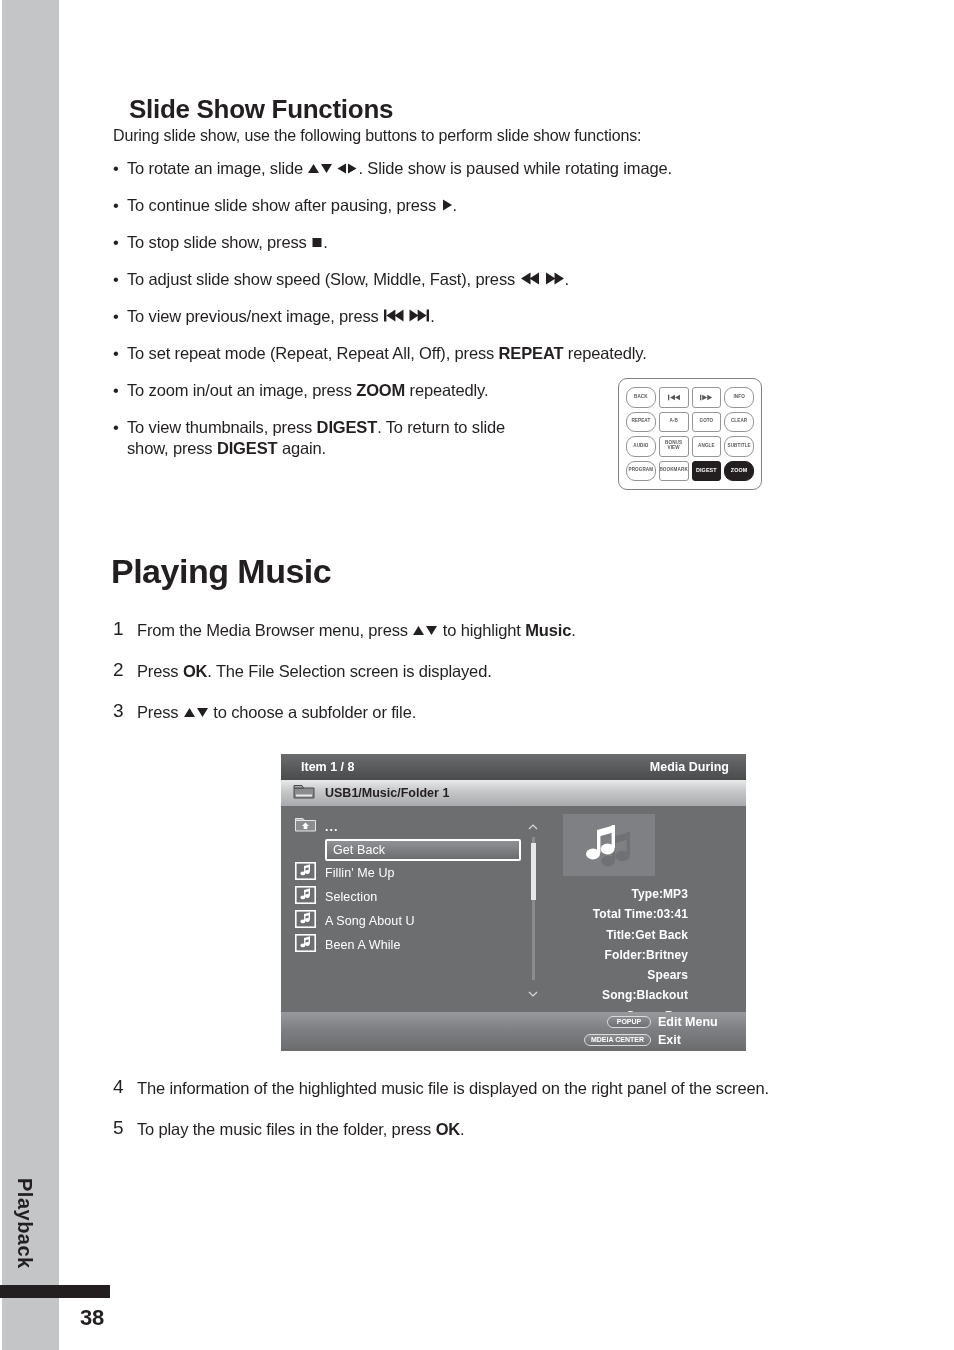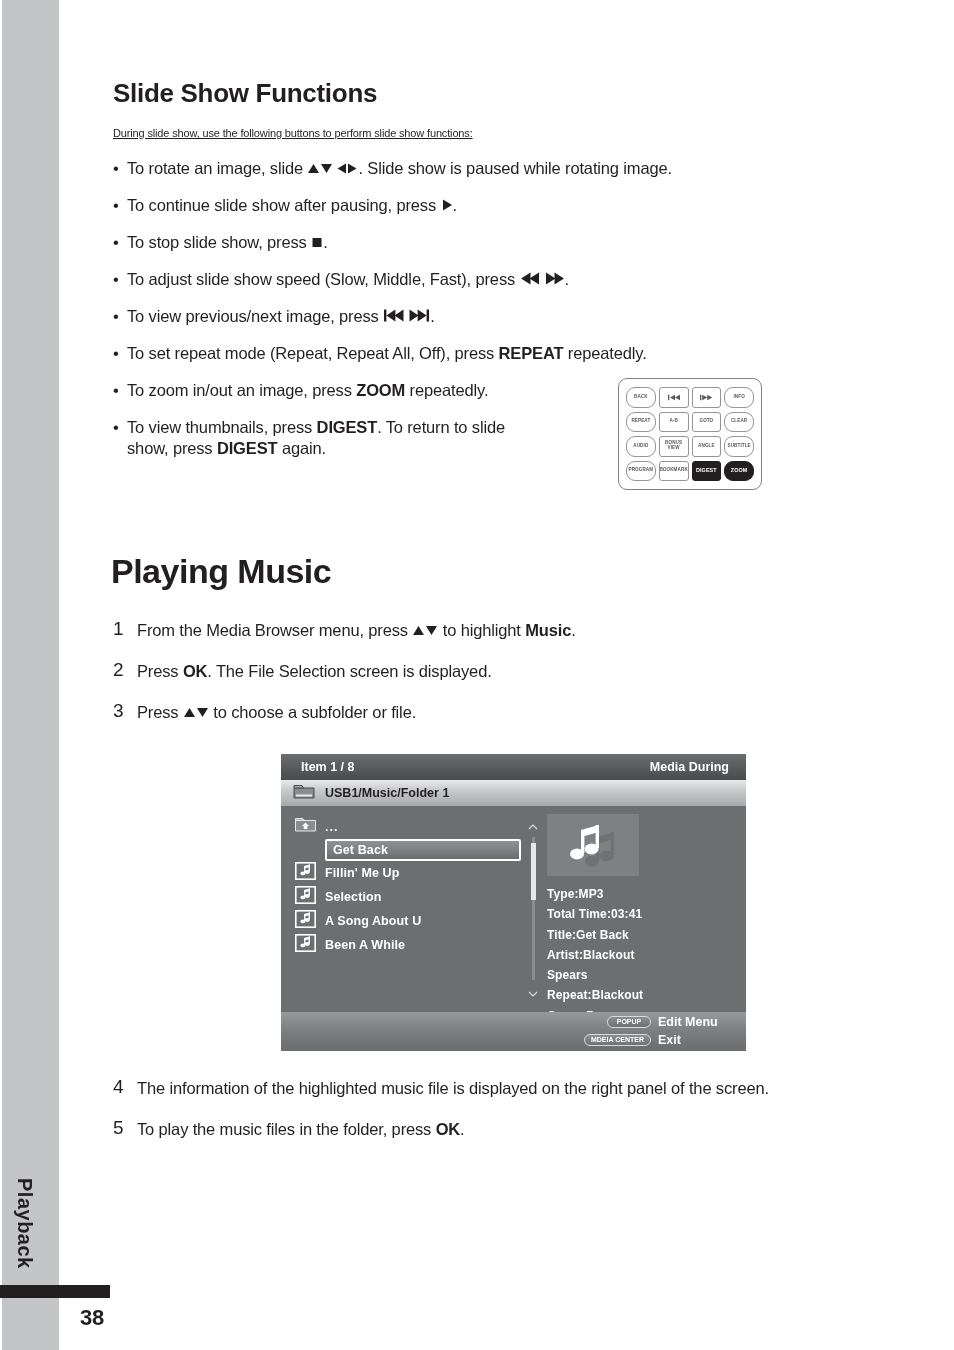--- a/index.html
+++ b/index.html
@@ -46,40 +46,39 @@
     white-space: nowrap;
   }
 
   
   .content { position: absolute; left: 113px; top: 0; width: 760px; }
 
   h1.section-title {
     font-size: 26px;
     font-weight: bold;
     letter-spacing: -0.3px;
-    margin: 0;
+    margin: 16px;
     position: absolute;
     top: 78px; left: 0;
   }
   h1.big-title {
     font-size: 34px;
     font-weight: bold;
     letter-spacing: -0.5px;
     margin: 0;
     position: absolute;
     top: 552px; left: -2px;
   }
 
   .intro {
     position: absolute;
     top: 127px; left: 0;
-    font-size: 11px;
+    font-size: 16px;
     letter-spacing: -0.15px;
     white-space: nowrap;
-    text-decoration: underline;
   }
 
   ul.bullets {
     position: absolute;
     top: 158px; left: 0;
     margin: 0; padding: 0;
     list-style: none;
     width: 760px;
   }
   ul.bullets li {
@@ -212,21 +211,21 @@
   .file-row {
     display: flex;
     align-items: center;
     height: 24px;
     margin-bottom: 0px;
     position: relative;
   }
   .file-row .ico { width: 21px; flex: 0 0 21px; margin-right: 9px; }
   .file-row .fname {
     font-size: 12.5px;
-    font-weight: bold;
+    font-weight: normal;
     color: #ffffff;
     letter-spacing: 0.1px;
   }
   .file-row.dots .fname { font-weight: bold; letter-spacing: 1px; }
   .file-row.selected {
     background: linear-gradient(to bottom, #8f9194 0%, #7d7f82 50%, #6a6c6e 100%);
     border: 2px solid #ffffff;
     border-radius: 2px;
     width: 196px;
     margin-left: 30px;
@@ -252,22 +251,23 @@
   }
   .sb-thumb {
     position: absolute;
     left: -1px; top: 4%;
     width: 5px; height: 40%;
     background: #e6e7e8;
   }
 
   .info-panel {
     position: absolute;
-    left: 266px; top: 8px;
+    left: 282px; top: 8px;
     width: 125px;
+    text-align: right;
   }
   .album-art {
     width: 92px; height: 62px;
     background: #7e8083;
     position: relative;
     margin-bottom: 8px;
   }
   .album-art .note-main {
     position: absolute;
     left: 22px; top: 7px;
@@ -604,22 +604,22 @@
               <rect x="26.6" y="4" width="3.4" height="23" fill="#ffffff"></rect>
               <ellipse cx="8" cy="33" rx="7" ry="5.4" fill="#ffffff"></ellipse>
               <ellipse cx="22.6" cy="28" rx="7" ry="5.4" fill="#ffffff"></ellipse>
             </svg>
         </span>
       </div>
       <div class="meta">
         <div>Type:MP3</div>
         <div>Total Time:03:41</div>
         <div>Title:Get Back</div>
-        <div>Artist:Blackout Spears</div>
-        <div>Repeat:Blackout</div>
+        <div>Folder:Britney Spears</div>
+        <div>Song:Blackout</div>
         <div>Genre:Pop</div>
       </div>
     </div>
 
   </div>
 
   <div class="scr-footer">
     <div class="foot-row r1">
       <span class="key-pill">POPUP</span>
       <span class="foot-label">Edit Menu</span>

